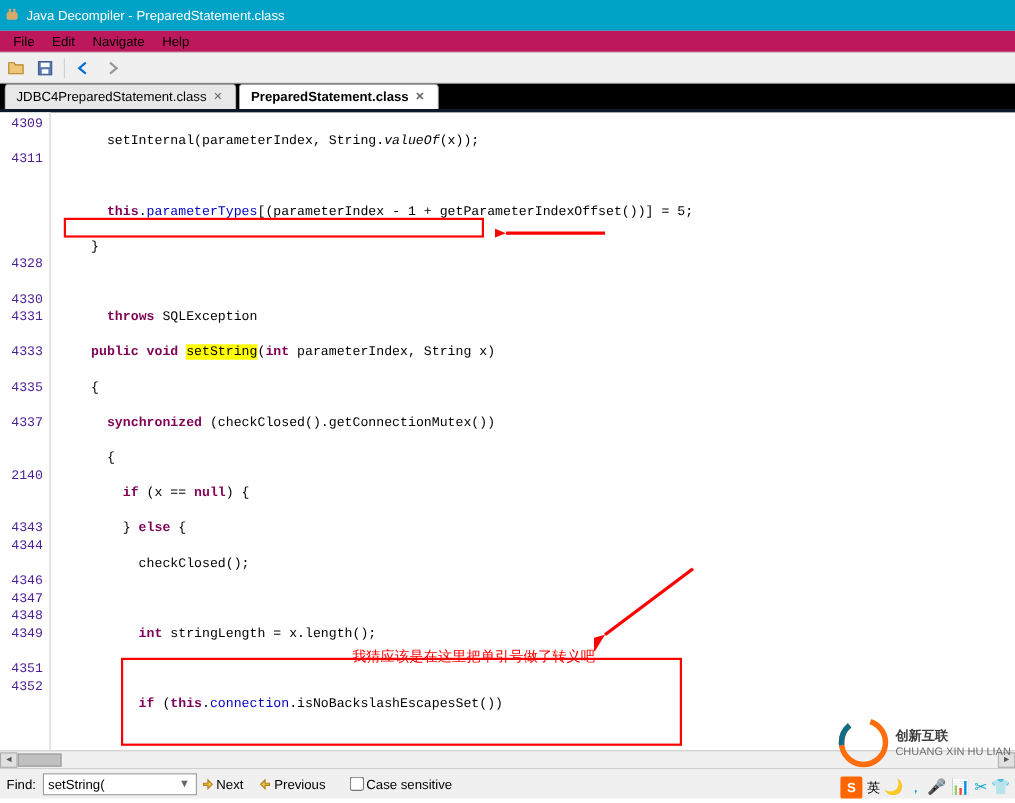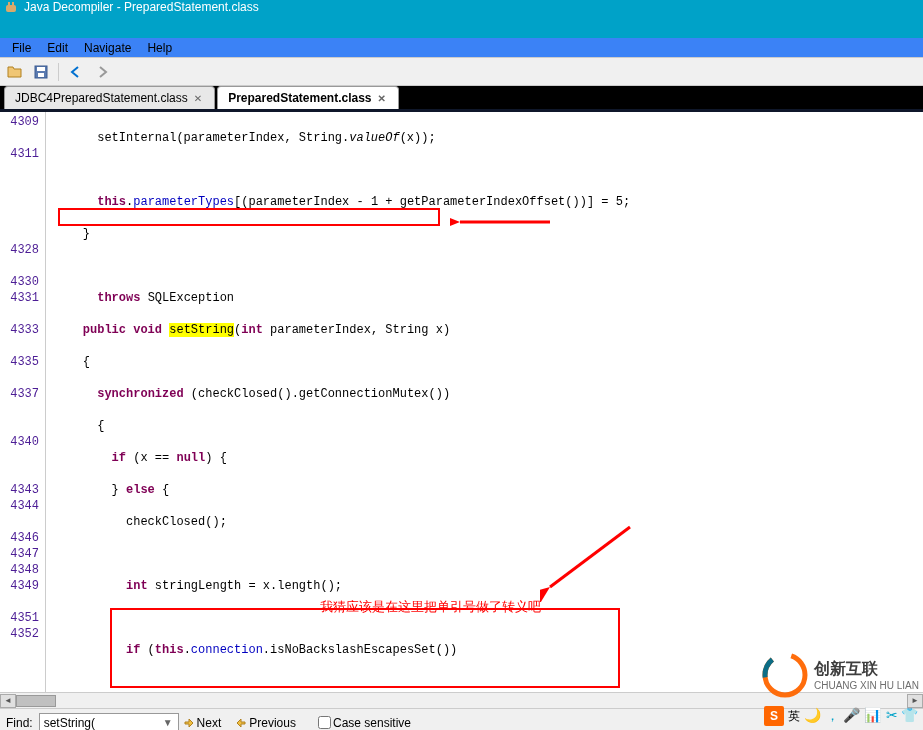--- a/index.html
+++ b/index.html
@@ -1,19 +1,19 @@
 <!DOCTYPE html>
 <html><head>
 <meta charset="utf-8">
 <style>
 * { margin: 0; padding: 0; box-sizing: border-box; }
 body { font-family: "Segoe UI", Tahoma, sans-serif; font-size: 12px; background: #fff; width: 923px; height: 730px; overflow: hidden; position: relative; }
-.titlebar { background: #00a2c8; color: #fff; height: 38px; display: flex; align-items: flex-start; padding: 0 4px; font-size: 12px; }
+.titlebar { background: #00a2c8; color: #fff; height: 28px; display: flex; align-items: center; padding: 0 4px; font-size: 12px; }
 .titlebar .icon { width: 16px; height: 16px; margin-right: 4px; display: inline-flex; align-items: center; justify-content: center; }
-.menubar { background: #3b82f6; height: 20px; display: flex; align-items: center; padding: 0 4px; border-bottom: 1px solid #ccc; }
+.menubar { background: #be185d; height: 20px; display: flex; align-items: center; padding: 0 4px; border-bottom: 1px solid #ccc; }
 .menubar span { padding: 0 8px; cursor: default; }
 .toolbar { background: #f0f0f0; height: 28px; display: flex; align-items: center; padding: 0 4px; gap: 4px; border-bottom: 1px solid #ccc; }
 .toolbar-btn { width: 22px; height: 22px; display: inline-flex; align-items: center; justify-content: center; border: 1px solid transparent; }
 .toolbar-sep { width: 1px; height: 18px; background: #ccc; margin: 0 2px; }
 .tabs { background: #000000; height: 26px; display: flex; align-items: flex-end; padding: 0 4px; border-bottom: 3px solid #0f172a; }
 .tab { padding: 4px 10px; background: #e8e8e8; border: 1px solid #999; border-bottom: none; margin-right: 2px; border-radius: 4px 4px 0 0; display: flex; align-items: center; gap: 4px; font-size: 12px; }
 .tab.active { background: #fff; font-weight: bold; }
 .tab-close { font-size: 10px; color: #666; padding: 0 2px; }
 .code-area { display: flex; height: 580px; overflow: hidden; position: relative; }
 .gutter { width: 46px; background: #fff; border-right: 1px solid #ccc; text-align: right; padding: 2px 6px 2px 0; color: #4c1d95; font-family: Consolas, "Courier New", monospace; font-size: 12px; line-height: 16px; }
@@ -115,21 +115,21 @@
     <div>4330</div>
     <div>4331</div>
     <div>&nbsp;</div>
     <div>4333</div>
     <div>&nbsp;</div>
     <div>4335</div>
     <div>&nbsp;</div>
     <div>4337</div>
     <div>&nbsp;</div>
     <div>&nbsp;</div>
-    <div>4340</div>
+    <div>2140</div>
     <div>&nbsp;</div>
     <div>&nbsp;</div>
     <div>4343</div>
     <div>4344</div>
     <div>&nbsp;</div>
     <div>4346</div>
     <div>4347</div>
     <div>4348</div>
     <div>4349</div>
     <div>&nbsp;</div>
@@ -236,16 +236,16 @@
   <span style="font-family:SimSun;">英</span>
   <span class="taskbar-icons">🌙 ， 🎤 📊 ✂ 👕</span>
 </div>
 
 <div class="watermark">
   <svg class="watermark-logo" viewBox="0 0 50 50">
     <circle cx="25" cy="25" r="20" fill="none" stroke="#ff6600" stroke-width="5" stroke-dasharray="80 20"></circle>
     <circle cx="25" cy="25" r="20" fill="none" stroke="#006680" stroke-width="5" stroke-dasharray="20 80" stroke-dashoffset="-60"></circle>
   </svg>
   <div>
-    <div style="font-size:16px; color:#333; font-weight:bold;">创新互联</div>
+    <div style="font-size:12px; color:#333; font-weight:bold;">创新互联</div>
     <div class="watermark-text">CHUANG XIN HU LIAN</div>
   </div>
 </div>
 
 </body></html>

